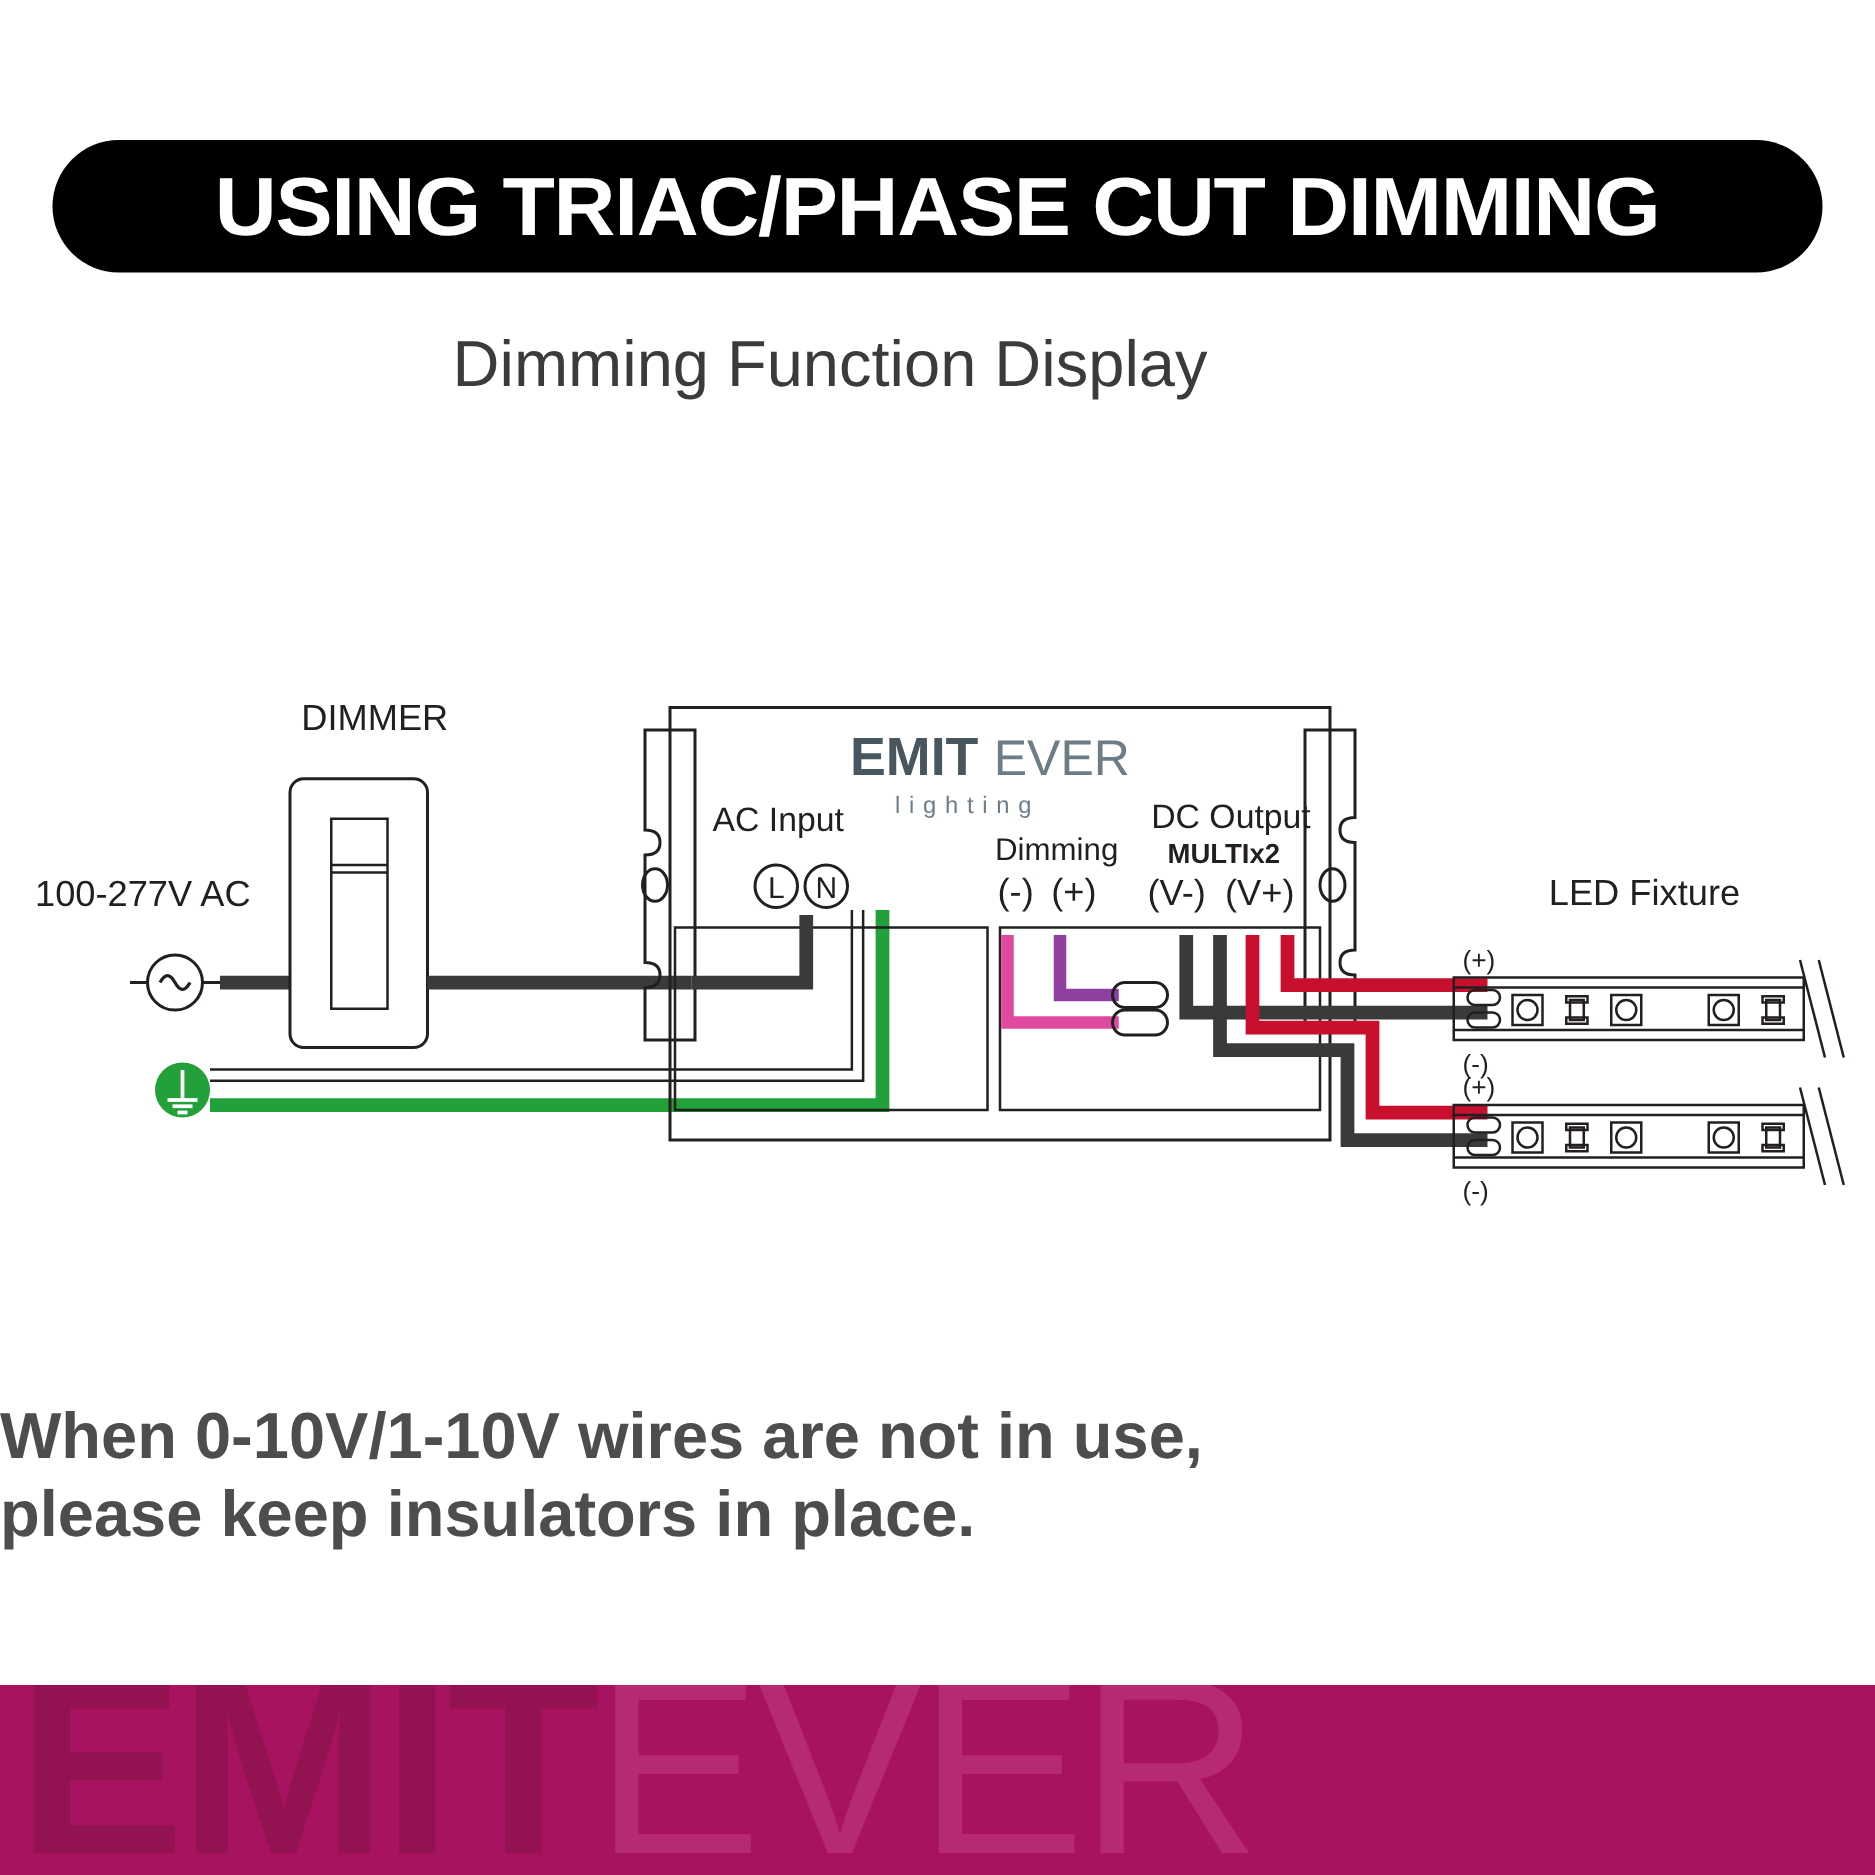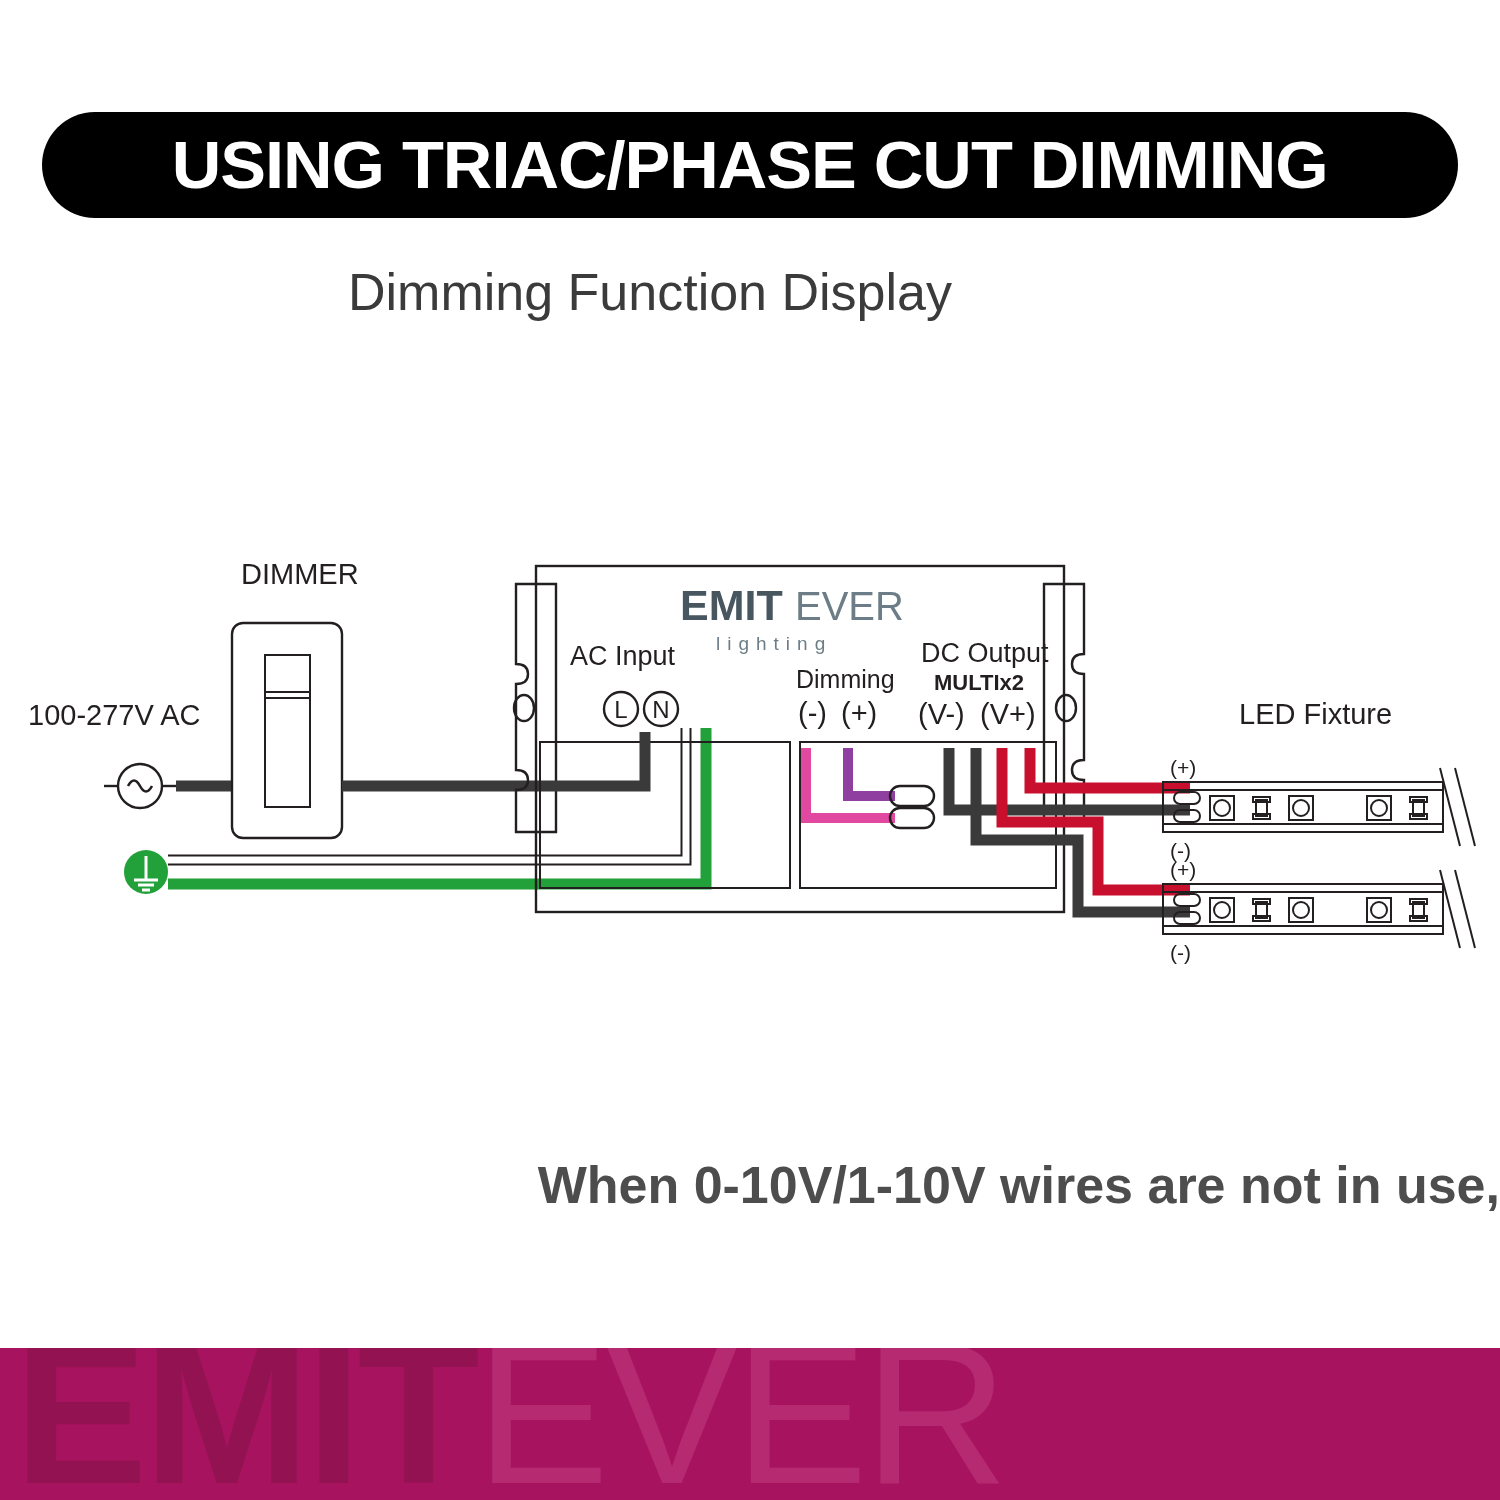--- a/index.html
+++ b/index.html
@@ -18,29 +18,29 @@
   }
   .header-title{
     color:#ffffff;font-size:66px;font-weight:bold;
     letter-spacing:-1px;white-space:nowrap;
     transform:scaleX(1.04);
     font-family:"Liberation Sans",sans-serif;
   }
 
   
   .subtitle{
-    position:absolute;left:0;top:262px;width:1300px;text-align:center;
+    position:absolute;left:14px;top:262px;width:1300px;text-align:center;
     font-size:52px;color:#3b3b3b;font-weight:normal;
     font-family:"Liberation Sans",sans-serif;
   }
 
   
   .caption{
-    position:absolute;left:0;top:1118px;width:1500px;text-align:right;
-    color:#4d4d4d;font-size:52px;line-height:1.22;font-weight:bold;margin-top:36px;
+    position:absolute;left:0;top:1118px;width:1500px;text-align:left;
+    color:#4d4d4d;font-size:52px;line-height:1.22;font-weight:bold;
   }
   .caption .l2{display:block;}
 
   
   .footer-band{
     position:absolute;left:0;top:1348px;width:1500px;height:152px;
     background:#A8135F;overflow:hidden;
   }
   .footer-wm{
     position:absolute;left:14px;top:-34px;
@@ -220,20 +220,21 @@
         <rect x="1410" y="396" width="17" height="5" class="ln-thin" fill="#fff"></rect>
         <line x1="1440" y1="350" x2="1460" y2="428" class="ln-thin"></line>
         <line x1="1455" y1="350" x2="1475" y2="428" class="ln-thin"></line>
         <text class="txt" x="1170" y="440" font-size="21">(-)</text>
       </g>
     </g>
   </svg>
 
   <div class="caption">
     <span>When 0-10V/1-10V wires are not in use,</span>
+    <span class="l2">please keep insulators in place.</span>
   </div>
 
   <div class="footer-band">
     <div class="footer-wm">
       <span class="wm-a">EMIT</span><span class="wm-b">EVER</span>
     </div>
   </div>
 
 </div>
 

